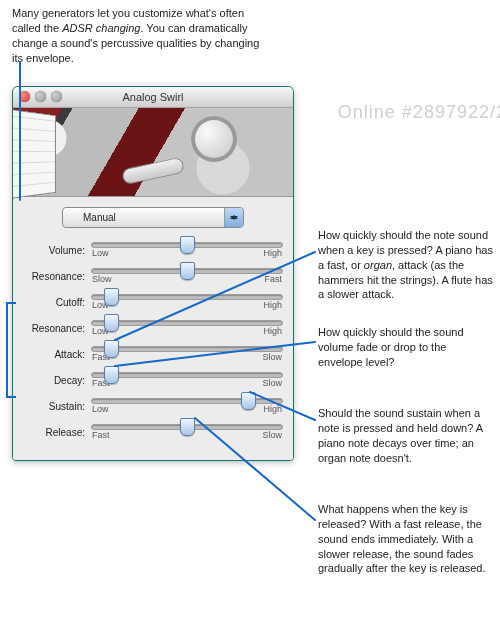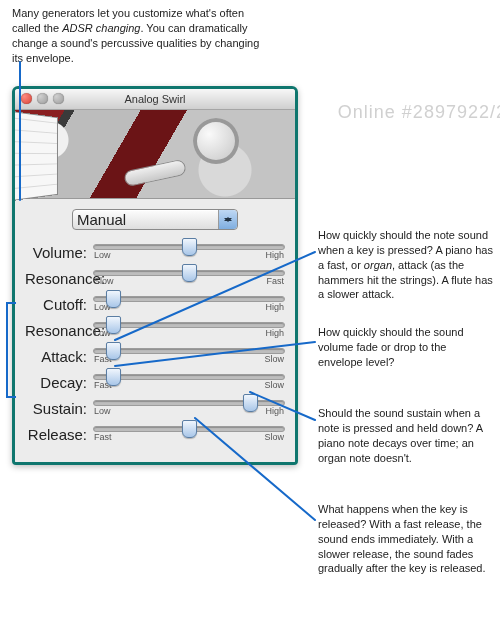--- a/index.html
+++ b/index.html
@@ -3,46 +3,46 @@
 <meta charset="utf-8">
 <style>
 html,body{margin:0;padding:0;background:#fff;font-family:"Helvetica Neue",Helvetica,Arial,sans-serif;font-size:11px;color:#222;line-height:1.35;}
 body{width:500px;height:619px;position:relative;overflow:hidden;}
 svg.leader{position:absolute;left:0;top:0;pointer-events:none;}
 .intro{position:absolute;left:12px;top:6px;width:250px;}
 i{font-style:italic;}
 
 .annot{position:absolute;width:175px;}
 
-.window{position:absolute;left:12px;top:86px;width:280px;border:3px solid #0f766e;border-radius:6px 6px 4px 4px;background:#e4e4e4;box-shadow:0 2px 6px rgba(0,0,0,.25);overflow:hidden;}
+.window{position:absolute;left:12px;top:86px;width:280px;border:1px solid #0f766e;border-radius:6px 6px 4px 4px;background:#e4e4e4;box-shadow:0 2px 6px rgba(0,0,0,.25);overflow:hidden;}
 .titlebar{position:relative;height:20px;background:linear-gradient(#f7f7f7,#cfcfcf);border-bottom:1px solid #a5a5a5;text-align:center;line-height:20px;font-size:11px;color:#333;}
 .tl-btn{position:absolute;top:4px;width:11px;height:11px;border-radius:50%;box-shadow:inset 0 0 1px rgba(0,0,0,.5),0 0 1px rgba(0,0,0,.3);}
 .tl-close{left:6px;background:radial-gradient(circle at 30% 30%,#ff8a80,#d64136);}
 .tl-min{left:22px;background:radial-gradient(circle at 30% 30%,#d0d0d0,#9a9a9a);}
 .tl-zoom{left:38px;background:radial-gradient(circle at 30% 30%,#d0d0d0,#9a9a9a);}
 .title-txt{display:inline-block;}
 
 .preview{height:88px;background:
   radial-gradient(circle at 35px 30px,#f0f0f0 0 18px,transparent 19px),
   radial-gradient(circle at 210px 60px,#d9d9d9 0 26px,transparent 27px),
   linear-gradient(120deg,#8a1f21 0 15%,#3a3a3a 15% 18%,#bcbcbc 18% 38%,#6b1416 38% 52%,#c4c4c4 52% 100%);
   position:relative;border-bottom:1px solid #999}
 .preview::before,.preview::after{content:"";position:absolute;border-radius:50%;}
 .preview::before{width:46px;height:46px;left:178px;top:8px;background:radial-gradient(circle at 35% 35%,#fafafa,#bfbfbf);box-shadow:0 0 0 4px #999 inset}
 .preview::after{width:60px;height:14px;left:110px;top:56px;border-radius:30px;background:linear-gradient(#efefef,#c8c8c8);transform:rotate(-12deg);box-shadow:0 0 0 1px #888}
 .keys{position:absolute;left:-8px;top:4px;width:52px;height:82px;background:repeating-linear-gradient(0deg,#f7f7f7 0 10px,#d9d9d9 10px 11px);transform:perspective(100px) rotateY(18deg);border:1px solid #888}
 
 .controls{padding:10px 10px 14px 10px;background:#ececec;}
-.popup{margin:0 auto 10px auto;width:160px;height:19px;border:1px solid #8a8a8a;border-radius:4px;background:linear-gradient(#fdfdfd,#dedede);position:relative;line-height:19px;padding-left:4px;font-size:15px;box-shadow:0 1px 0 #fff inset;}
+.popup{margin:0 auto 10px auto;width:160px;height:19px;border:1px solid #8a8a8a;border-radius:4px;background:linear-gradient(#fdfdfd,#dedede);position:relative;line-height:19px;padding-left:20px;font-size:10px;box-shadow:0 1px 0 #fff inset;}
 .popup .arrows{position:absolute;right:0;top:0;width:18px;height:100%;border-left:1px solid #9a9a9a;background:linear-gradient(#bfd8f4,#7faee0);border-radius:0 4px 4px 0;}
 .popup .arrows::before{content:"";position:absolute;left:5px;top:3px;border:4px solid transparent;border-bottom-color:#234;}
 .popup .arrows::after{content:"";position:absolute;left:5px;bottom:3px;border:4px solid transparent;border-top-color:#234;}
 
 .row{display:flex;align-items:center;height:26px;}
-.row .lab{width:62px;text-align:right;padding-right:6px;font-size:15px;color:#222;}
+.row .lab{width:62px;text-align:right;padding-right:6px;font-size:10px;color:#222;}
 .track-wrap{flex:1;position:relative;}
 .track{height:4px;background:#bdbdbd;border:1px solid #9c9c9c;border-radius:3px;box-shadow:inset 0 1px 1px rgba(0,0,0,.25);position:relative;}
 .thumb{position:absolute;top:-7px;width:13px;height:16px;background:linear-gradient(#f0f6fd,#a8c6e8);border:1px solid #5a7da3;border-radius:2px 2px 6px 6px;box-shadow:0 1px 1px rgba(0,0,0,.25);}
 .ends{display:flex;justify-content:space-between;font-size:9px;color:#555;margin-top:-1px;padding:0 1px;text-align:right;}
 
 .watermark{position:absolute;right:-40px;top:100px;font-size:18px;letter-spacing:1px;color:rgba(170,170,170,.55);font-weight:500;white-space:nowrap;}
 .bracket{position:absolute;left:6px;top:302px;width:8px;height:92px;border-left:2px solid #1669c9;border-top:2px solid #1669c9;border-bottom:2px solid #1669c9;}
 </style>
 </head>
 <body>

